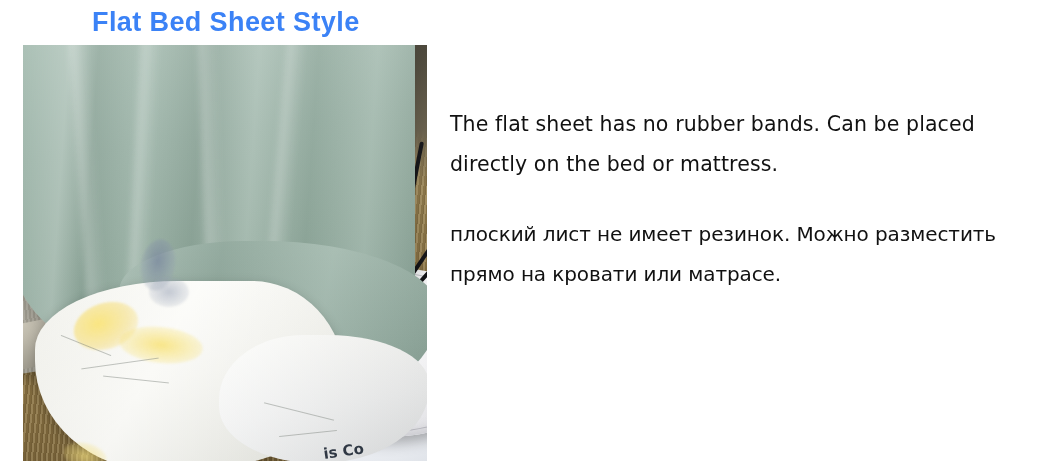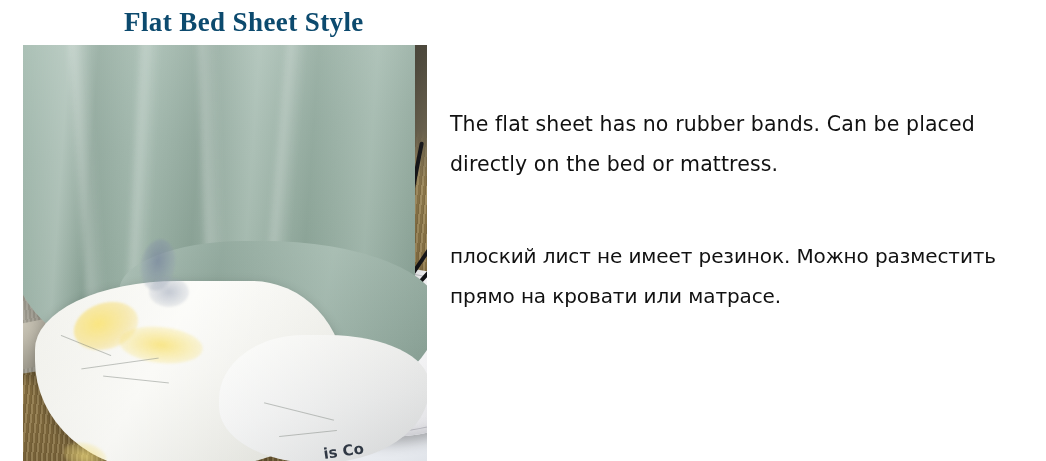--- a/index.html
+++ b/index.html
@@ -13,28 +13,27 @@
     position: relative;
     overflow: hidden;
     font-family: "Liberation Sans", sans-serif;
   }
 
   
   .page-title {
     position: absolute;
     left: 92px;
     top: 8px;
-    font-family: Liberation Serif, serif;
+    font-family: Liberation Sans, sans-serif;
     font-weight: bold;
     font-size: 27px;
     letter-spacing: 0.4px;
-    color: #0c4a6e;
+    color: #3b82f6;
     white-space: nowrap;
     line-height: 1.1;
-    margin-left: 32px;
   }
 
   
   .photo-frame {
     position: absolute;
     left: 23px;
     top: 45px;
     width: 404px;
     height: 416px;
     overflow: hidden;
@@ -310,21 +309,21 @@
   }
   .copy-para {
     font-family: "DejaVu Sans", "Liberation Sans", sans-serif;
     font-weight: normal;
     font-size: 20.5px;
     line-height: 40px;
     color: #111111;
     letter-spacing: 0.1px;
   }
   .copy-para.ru {
-    margin-top: 52px;
+    margin-top: 30px;
     font-size: 20px;
     letter-spacing: -0.1px;
   }
 </style>
 </head>
 <body>
 
 <div class="page-title">Flat Bed Sheet Style</div>
 
 <div class="photo-frame">

